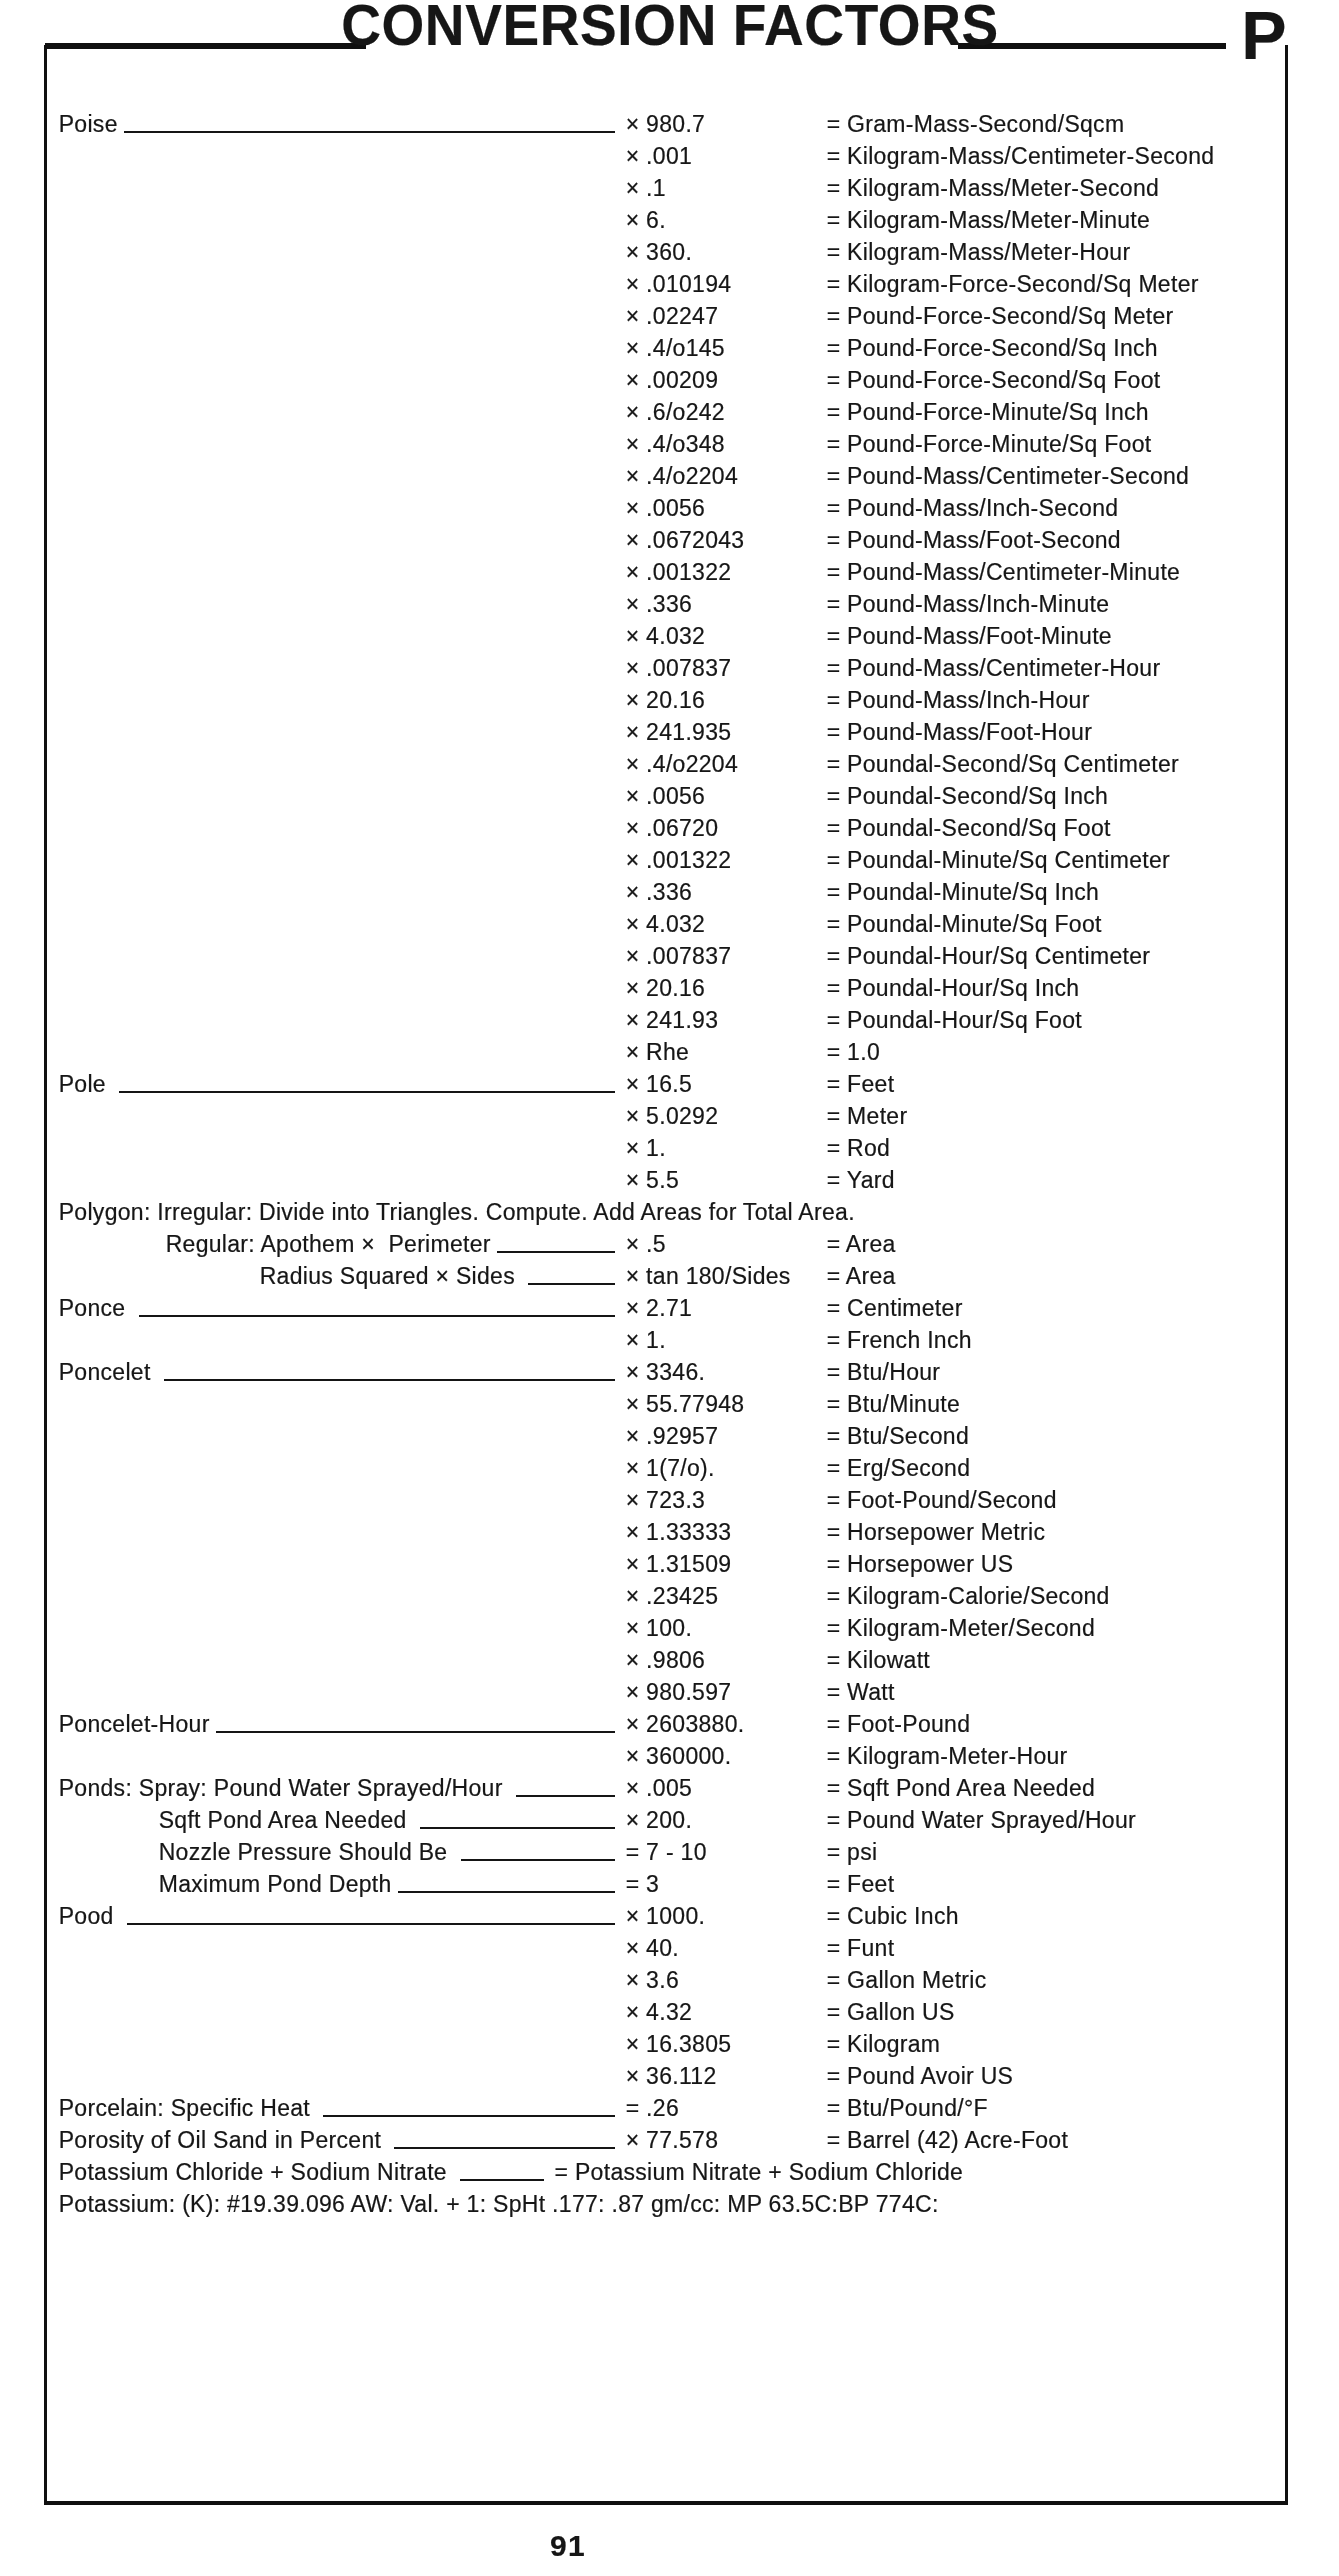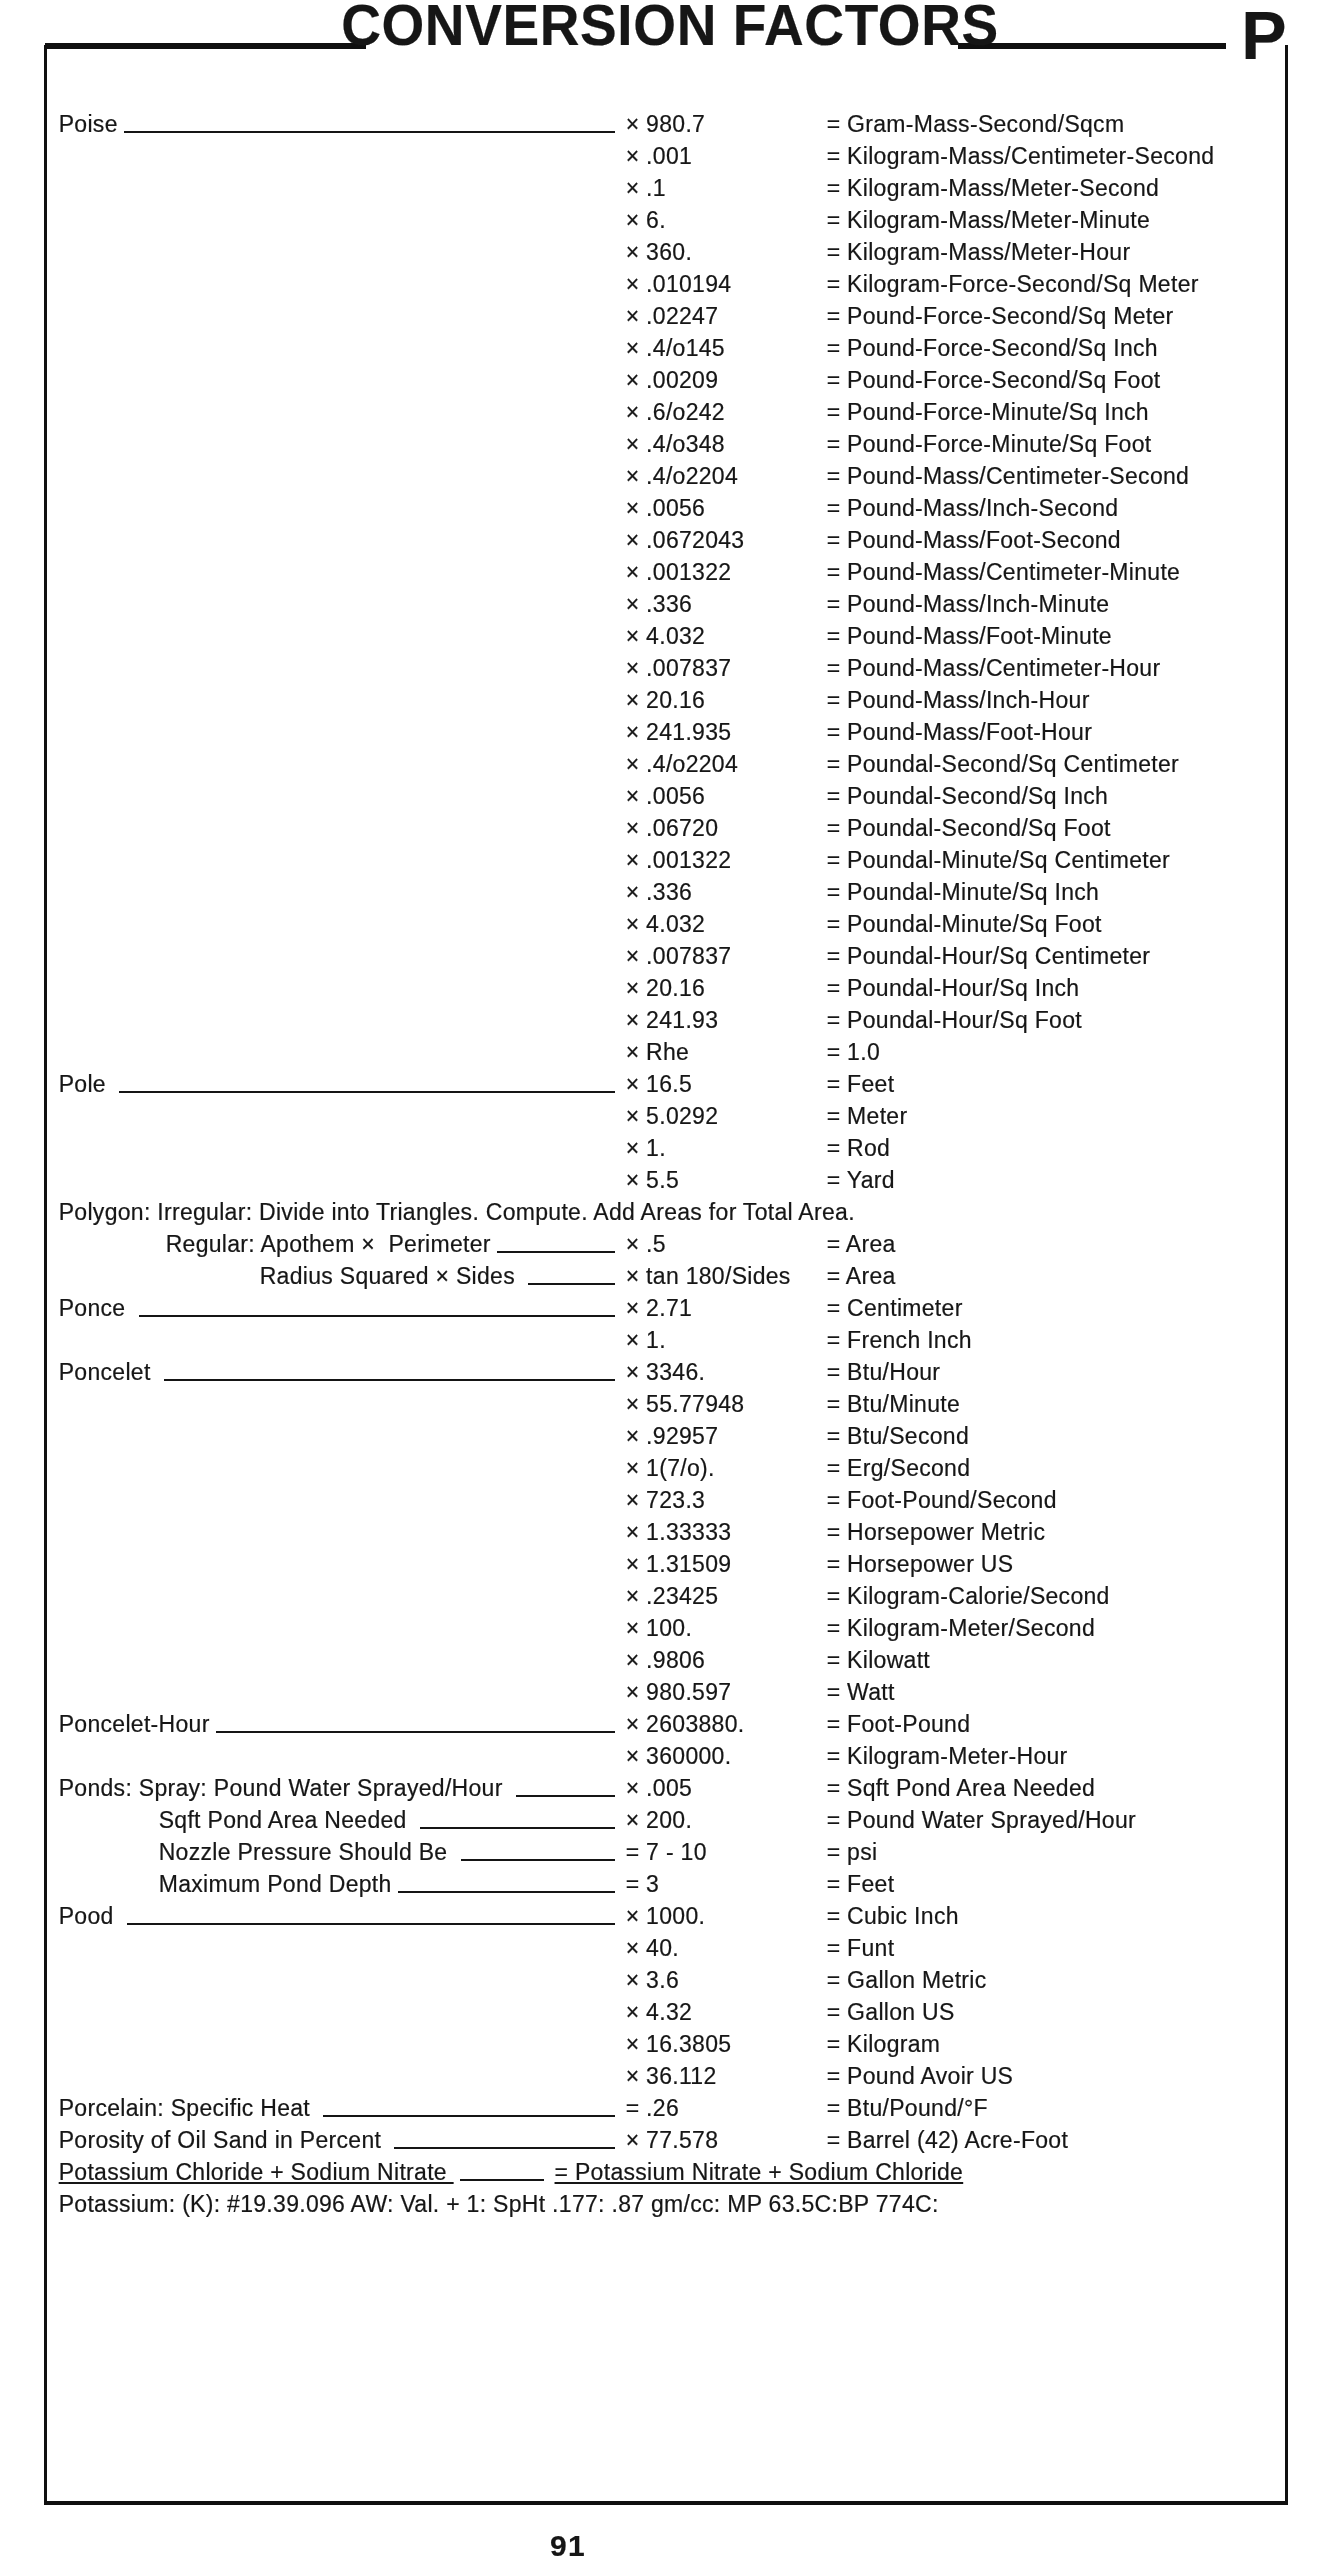--- a/index.html
+++ b/index.html
@@ -40,21 +40,21 @@
   .lbl.ind1{margin-left:107px;}
   .lbl.ind2{margin-left:201px;}
   .lbl.ind3{margin-left:100px;}
   .rule{
     flex:1 1 auto;height:0;border-bottom:2.6px solid #151515;
     margin:0 10.4px 5.8px 6.5px;min-width:19.5px;
   }
   .rule.short{flex:0 0 84px;}
   .c2,.c3{white-space:pre;}
   .row.text{display:flex;align-items:flex-end;}
-  .row.formula{display:flex;align-items:flex-end;text-decoration:underline;}
+  .row.formula{display:flex;align-items:flex-end;}
   .full{white-space:pre;}
   .res{white-space:pre;}
   
   .pageno{
     position:absolute;top:2529px;left:0;width:1136px;text-align:center;
     font-size:30px;font-weight:700;letter-spacing:1.3px;
   }
 </style>
 </head>
 <body>

